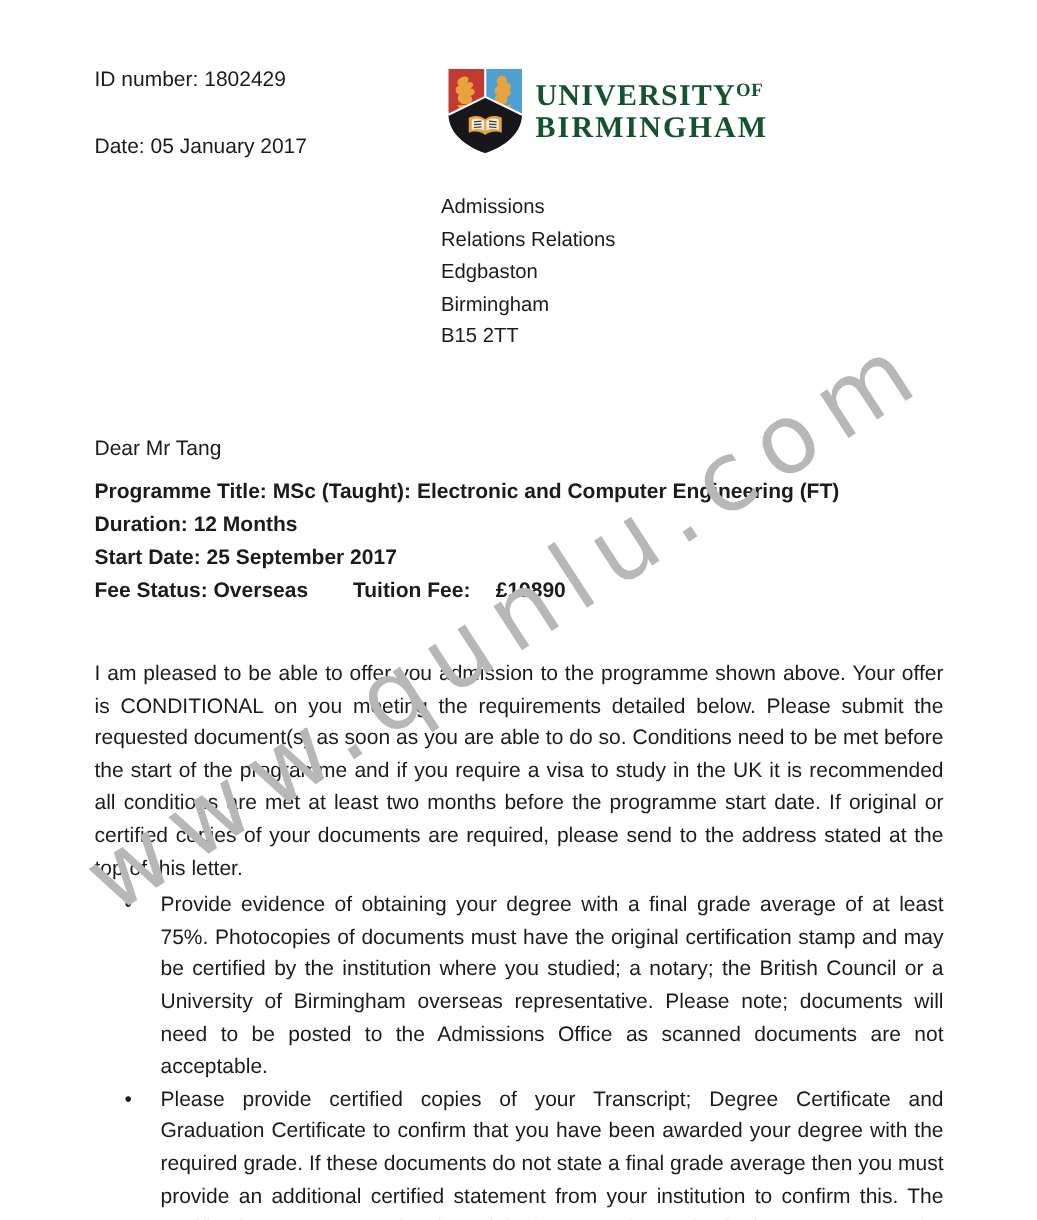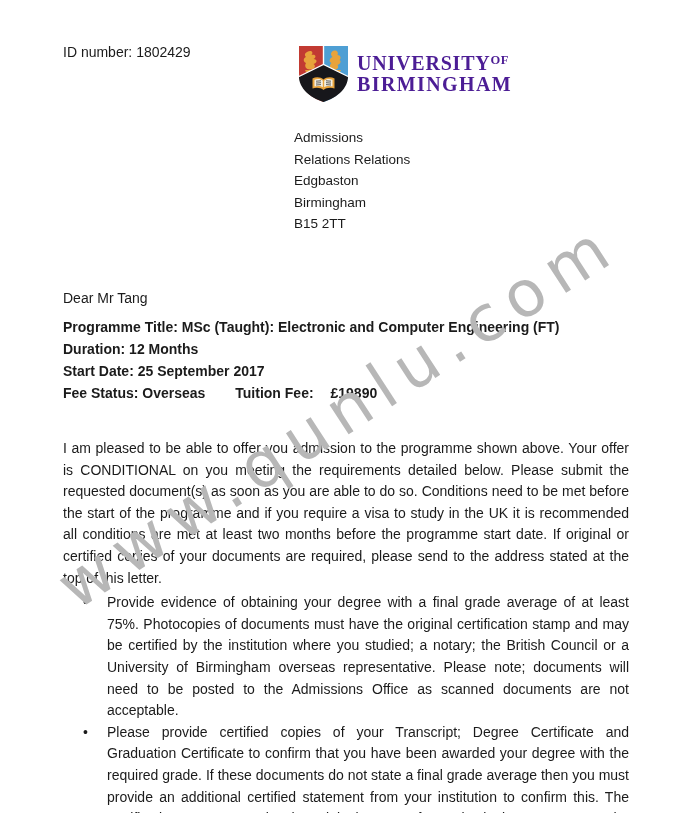--- a/index.html
+++ b/index.html
@@ -14,21 +14,21 @@
   .page { position: absolute; inset: 0; width: 691px; height: 810px; background: #fff; }
 
   .id-number   { position: absolute; left: 63px; top: 44px;  font-size: 14px; }
   .letter-date { position: absolute; left: 63px; top: 89px;  font-size: 14px; }
 
   .crest { position: absolute; left: 296px; top: 43px; }
 
   .wordmark {
     position: absolute; left: 357px; top: 50px;
     font-family: "Liberation Serif", serif;
-    font-weight: 700; color: #4c1d95;
+    font-weight: 700; color: #14532d;
   }
   .wm-line1 { font-size: 20px; letter-spacing: 0.8px; line-height: 21px; }
   .wm-of    { font-size: 12.5px; letter-spacing: 0.5px; vertical-align: 6px; }
   .wm-line2 { font-size: 20px; letter-spacing: 1.4px; line-height: 21px; }
 
   .address { position: absolute; left: 294px; top: 127px; font-size: 13.5px; line-height: 21.5px; }
 
   .salutation { position: absolute; left: 63px; top: 290px; font-size: 14px; }
 
   .programme {
@@ -60,20 +60,21 @@
     z-index: 10;
     pointer-events: none;
   }
 </style>
 </head>
 <body>
 
 <div class="page">
 
   <div class="id-number">ID number: 1802429</div>
+  <div class="letter-date">Date: 05 January 2017</div>
 
   <svg class="crest" width="55" height="62" viewBox="0 0 55 62" aria-hidden="true">
 
     <path d="M3,3 L27.5,3 L27.5,59 C13.5,54.5 3,44.5 3,30 Z" fill="#C23A32"></path>
     <path d="M27.5,3 L52,3 L52,30 C52,44.5 41.5,54.5 27.5,59 Z" fill="#4E9FD4"></path>
 
     <path d="M11,9 C15,6.5 18,9 15.5,12 C19.5,10.5 21,14 17.5,16 C21.5,16 21.5,20 17.5,21 C20.5,23 18.5,26.5 14,26.5 C10,26.5 8,23 10,20 C7,19 7,15 10,14 C8,12 9,10 11,9 Z" fill="#E8A33C"></path>
     <path d="M9,27 L20,27 L19,29 L10,29 Z" fill="#E8A33C"></path>
 
     <path d="M37,8 C40,6.5 43,9 41.5,12 C44.5,12 45.5,15 43.5,17 C45.5,18 44.5,21 41.5,22 C43.5,24.5 41,27.5 37,26.5 C33.5,25.5 33,22 35.5,20 C32.5,19 33.5,15 36.5,14 C34.5,12 34.5,9.5 37,8 Z" fill="#E8A33C"></path>

